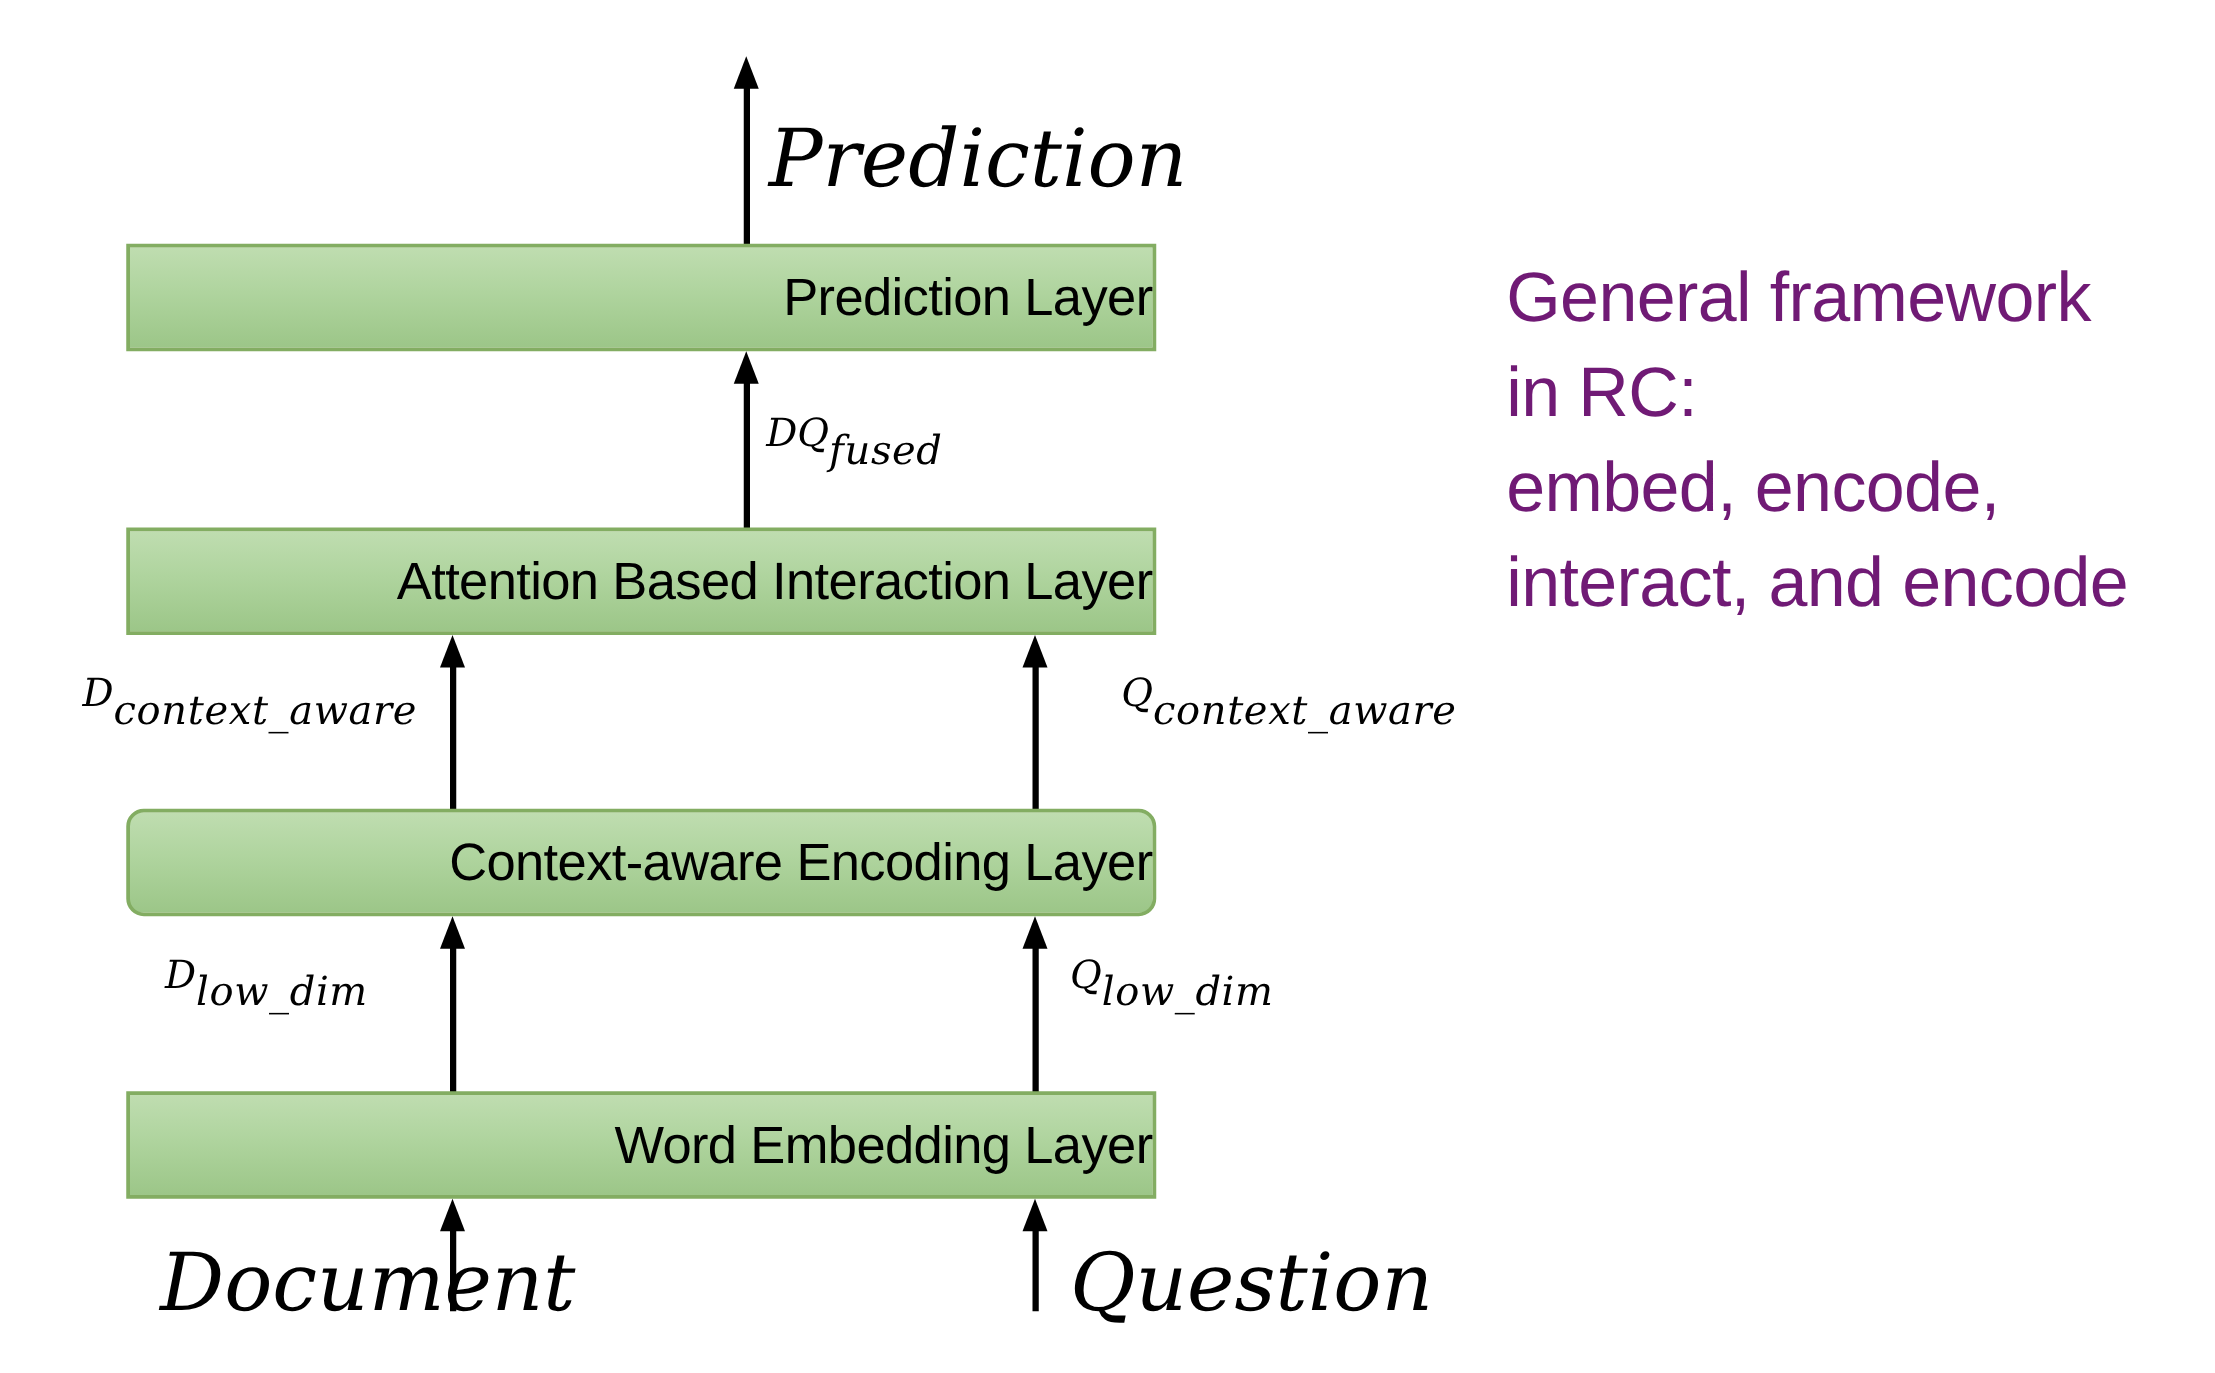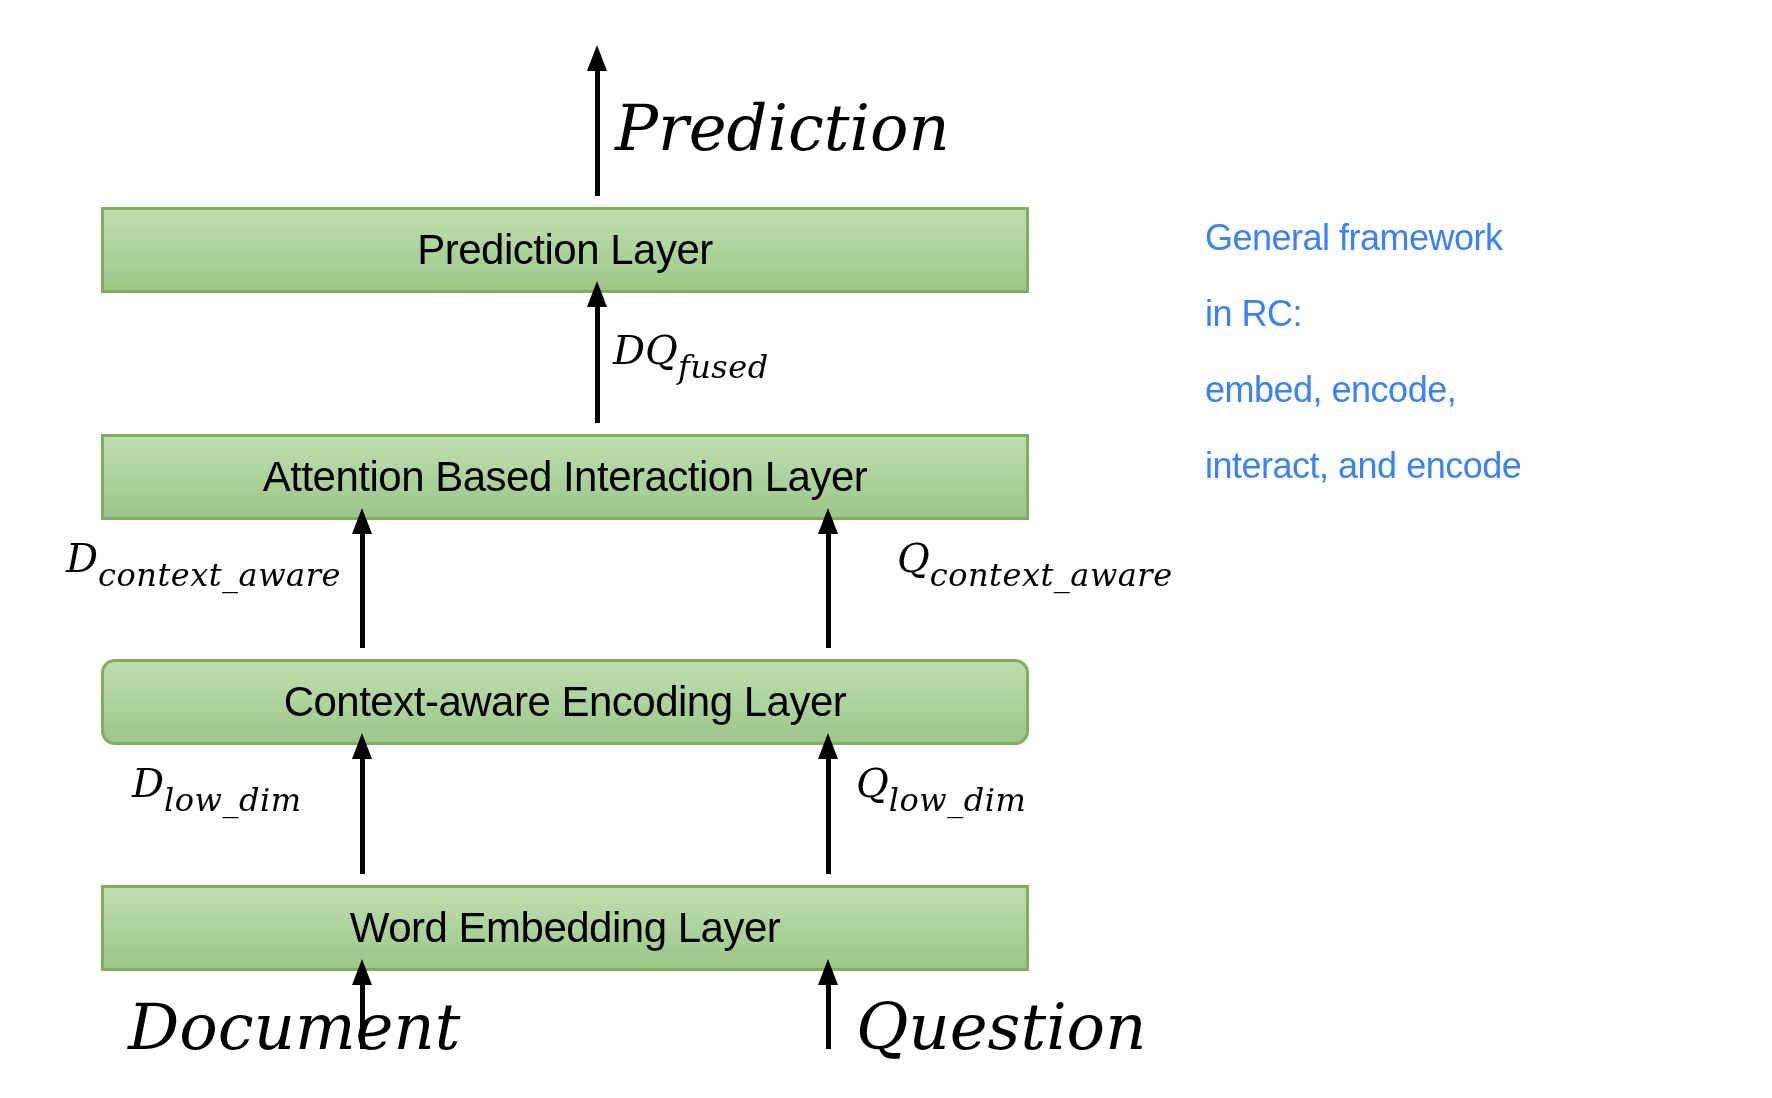--- a/index.html
+++ b/index.html
@@ -8,25 +8,25 @@
     width:1772px; height:1098px;
     background:#ffffff;
     overflow:hidden;
     font-family:"Liberation Sans", sans-serif;
     color:#000;
   }
 
   
   .layer-box {
     position:absolute;
-    left:101px; width:928px; height:86px;
+    left:101px; width:824px; height:86px;
     box-sizing:border-box;
     border:3px solid #83ad62;
     background:linear-gradient(180deg,#bfddb0 0%,#afd49e 45%,#9cc688 100%);
-    display:flex; align-items:center; justify-content:center;margin-top:12px;
+    display:flex; align-items:center; justify-content:flex-end;
   }
   .layer-box .layer-label {
     font-size:42px;
     letter-spacing:-0.5px;
     font-weight:500;
     color:#000;
     white-space:nowrap;
   }
 
   
@@ -46,32 +46,32 @@
 
   
   .mlab {
     position:absolute;
     font-family:"DejaVu Serif", serif;
     font-style:italic;
     line-height:1;
     white-space:nowrap;
     color:#000;
   }
-  .mlab .mbase { font-size:40px; }
+  .mlab .mbase { font-size:31px; }
   .mlab .msub  { font-size:32px; position:relative; top:14px; letter-spacing:0.5px; }
   .mlab.plain  { font-size:64px; }
 
   
   .note {
     position:absolute;
     left:1205px; top:200px;
-    font-size:36px;
+    font-size:56px;
     line-height:76px;
     letter-spacing:-0.5px;
-    color:#3b82f6;
+    color:#701a75;
     white-space:nowrap;
   }
 </style>
 </head>
 <body>
 
 <div id="stage">
 
   <div class="arrow" style="left:586px; top:45px; height:151px;">
     <div class="head"></div>

